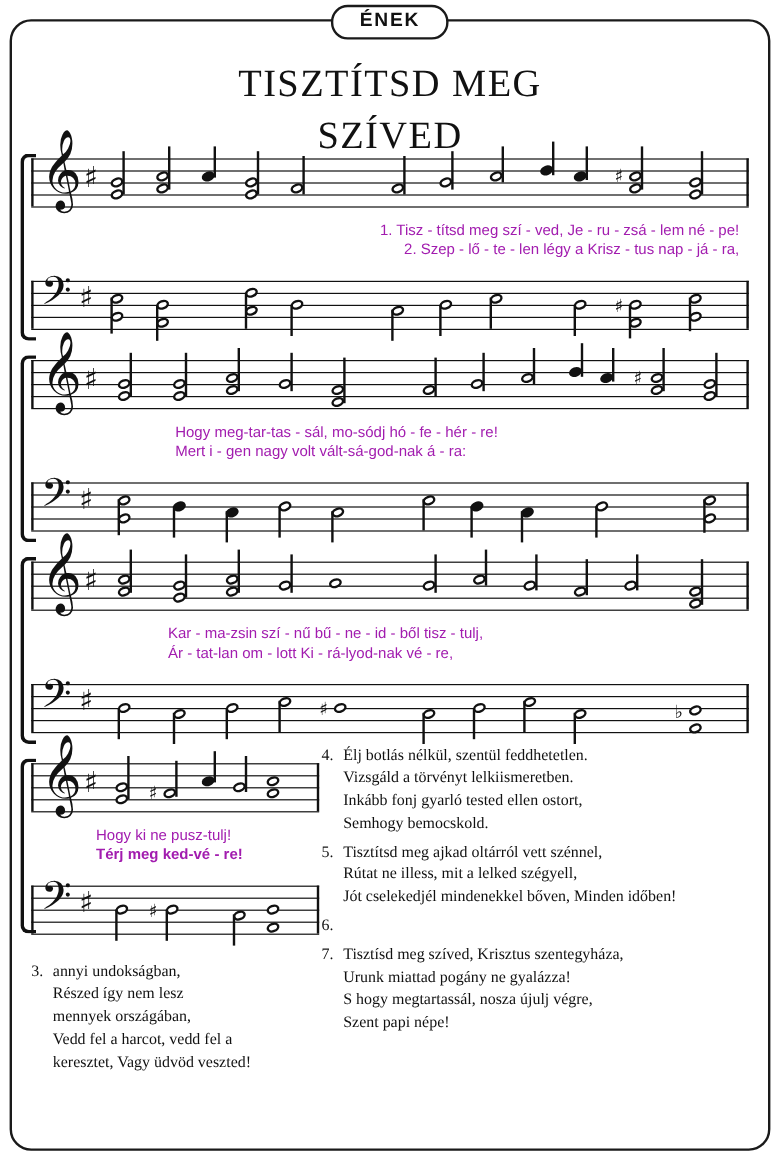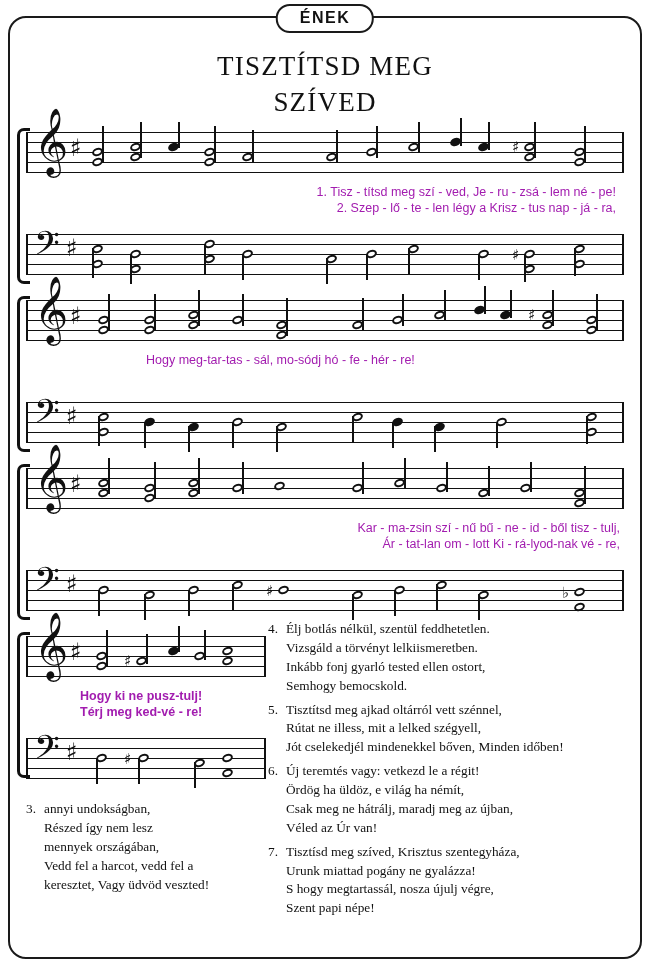--- a/index.html
+++ b/index.html
@@ -44,21 +44,21 @@
     color: #111;
     z-index: 5;
   }
   .title {
     position: absolute;
     top: 48px;
     left: 0;
     width: 100%;
     text-align: center;
     font-family: "Liberation Serif", serif;
-    font-size: 27px;
+    font-size: 32px;
     letter-spacing: 1.2px;
     line-height: 1.35;
     color: #111;
   }
   .title .l2 { display: block; }
 
   
   .system {
     position: absolute;
     left: 26px;
@@ -347,20 +347,23 @@
         <div class="notehead open" style="left:560px; top:30px;"></div>
         <div class="stem" style="left:570px; top:-2px; height:36px;"></div>
       </div>
     </div>
 
     <table class="lyric-tbl" style="left:0; top:55px; width:598px;">
       <tbody>
           <tr>
         <td style="padding-left:118px;">Hogy  meg-tar-tas - sál,    mo-sódj hó - fe - hér - re!</td>
       </tr>
+      <tr>
+        <td style="padding-left:118px;">Mert    i - gen  nagy    volt      vált-sá-god-nak   á -  ra:</td>
+      </tr>
     </tbody>
       </table>
 
     <div class="stave-block" style="margin-top:58px;">
       <div class="stave">
         <div class="line"></div>
           <div class="line"></div>
           <div class="line"></div>
           <div class="line"></div>
           <div class="line"></div>
@@ -433,21 +436,21 @@
         <div class="notehead open" style="left:452px; top:25px;"></div>
         <div class="stem" style="left:462px; top:2px; height:30px;"></div>
         <div class="notehead open" style="left:494px; top:20px;"></div>
         <div class="stem" style="left:504px; top:-2px; height:30px;"></div>
         <div class="notehead open" style="left:548px; top:25px;"></div>
         <div class="notehead open" style="left:548px; top:35px;"></div>
         <div class="stem" style="left:558px; top:2px; height:38px;"></div>
       </div>
     </div>
 
-    <table class="lyric-tbl" style="left:0; top:55px; width:598px;text-align:right;">
+    <table class="lyric-tbl" style="left:0; top:55px; width:598px;">
       <tbody>
           <tr>
         <td style="padding-left:112px;">Kar - ma-zsin szí - nű    bű - ne - id - ből  tisz - tulj,</td>
       </tr>
       <tr>
         <td style="padding-left:112px;">Ár - tat-lan om - lott   Ki - rá-lyod-nak  vé -  re,</td>
       </tr>
     </tbody>
       </table>
 
@@ -515,21 +518,21 @@
         <div class="notehead open" style="left:168px; top:20px;"></div>
         <div class="stem" style="left:178px; top:-2px; height:30px;"></div>
         <div class="notehead open" style="left:196px; top:15px;"></div>
         <div class="notehead open" style="left:196px; top:25px;"></div>
       </div>
     </div>
 
     <table class="lyric-tbl" style="left:0; top:55px; width:240px;">
       <tbody>
           <tr>
-        <td style="padding-left:52px; font-weight:bold;">Hogy ki  ne  pusz-tulj!</td>
+        <td style="padding-left:52px; font-weight:normal;">Hogy ki  ne  pusz-tulj!</td>
       </tr>
       <tr>
         <td style="padding-left:52px; font-weight:bold;">Térj meg ked-vé - re!</td>
       </tr>
     </tbody>
       </table>
 
     <div class="stave-block" style="margin-top:58px;">
       <div class="stave">
         <div class="line"></div>
@@ -584,26 +587,20 @@
       <div class="vnum">5.</div>
       <div class="vlines">
         <div>Tisztítsd meg ajkad oltárról vett szénnel,</div>
         <div>Rútat ne illess, mit a lelked szégyell,</div>
         <div>Jót cselekedjél mindenekkel bőven, Minden időben!</div>
       </div>
     </div>
 
     <div class="verse">
       <div class="vnum">6.</div>
-      <div class="vlines">
-        <div>Új teremtés vagy: vetkezd le a régit!</div>
-        <div>Ördög ha üldöz, e világ ha némít,</div>
-        <div>Csak meg ne hátrálj, maradj meg az újban,</div>
-        <div>Véled az Úr van!</div>
-      </div>
     </div>
 
     <div class="verse">
       <div class="vnum">7.</div>
       <div class="vlines">
         <div>Tisztísd meg szíved, Krisztus szentegyháza,</div>
         <div>Urunk miattad pogány ne gyalázza!</div>
         <div>S hogy megtartassál, nosza újulj végre,</div>
         <div>Szent papi népe!</div>
       </div>

